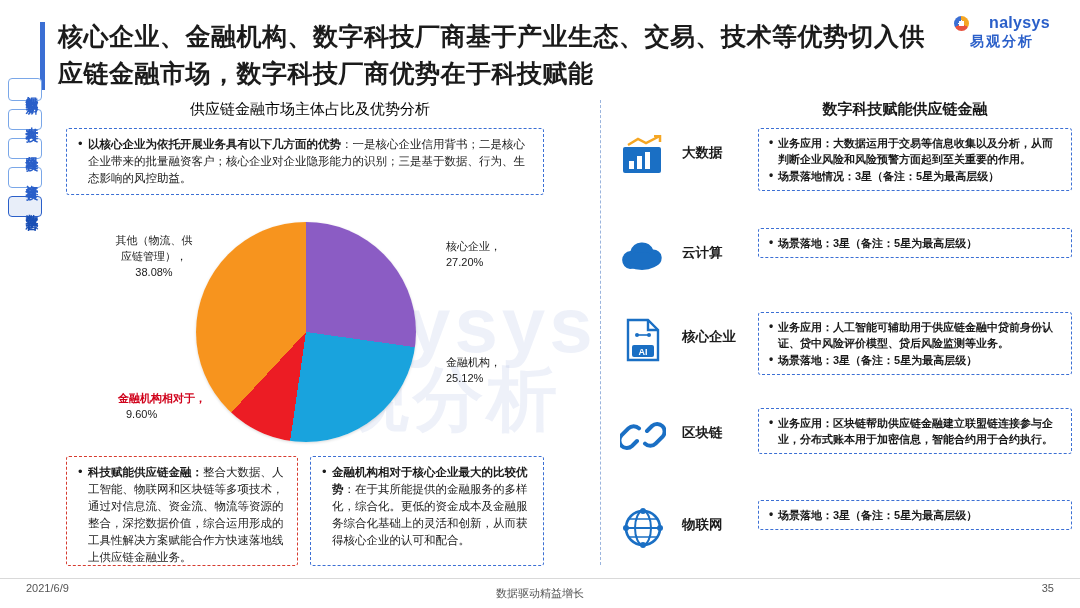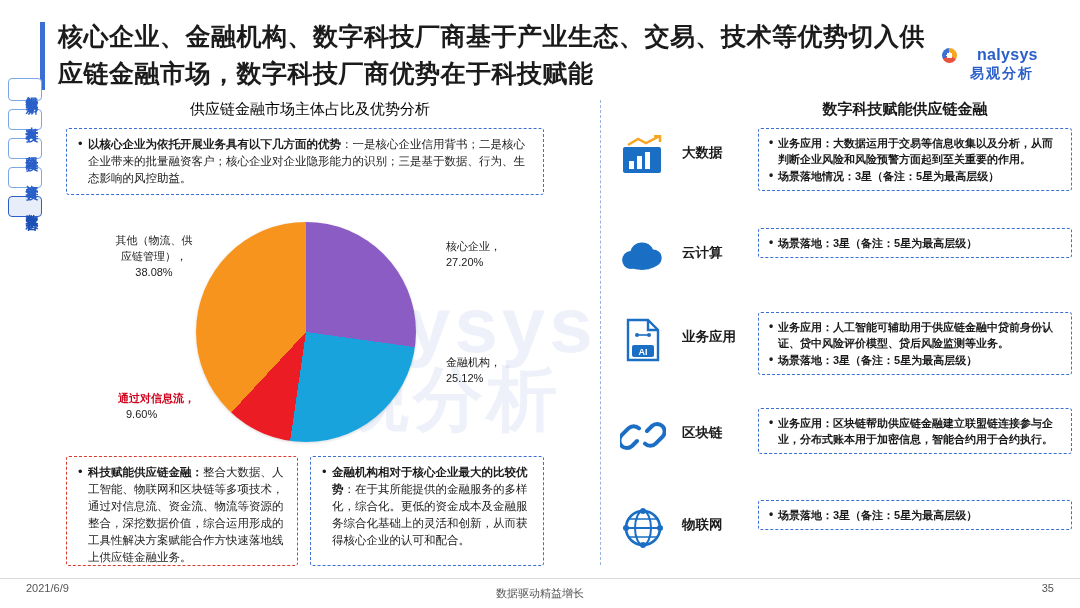--- a/index.html
+++ b/index.html
@@ -22,21 +22,21 @@
   }
   .title-text {
     margin-left:18px;
     font-size:25px; line-height:37px; font-weight:bold; color:#1b1b1b;
     letter-spacing:0.5px;
   }
   
   .logo {
     position:absolute; right:18px; top:14px; width:120px; text-align:center;
   }
-  .logo-top { display:flex; align-items:center; gap:20px;margin-top:32px; }
+  .logo-top { display:flex; align-items:center; justify-content:center; gap:20px; }
   .logo-mark {
     width:15px; height:15px; border-radius:50%;
     background:
       radial-gradient(circle at 50% 50%, #ffffff 0 3px, rgba(0,0,0,0) 3px),
       conic-gradient(#f5a623 0deg 120deg, #e8533f 120deg 240deg, #3b6fd4 240deg 360deg);
   }
   .logo-word { font-size:16px; color:#2a5fc9; font-weight:bold; letter-spacing:0.3px; }
   .logo-sub { font-size:14px; color:#2a5fc9; font-weight:bold; margin-top:1px; letter-spacing:2px; }
 
   
@@ -204,21 +204,21 @@
 
 <div class="lbl" id="lbl-core">
   <span>核心企业，</span><br>
   <span>27.20%</span>
 </div>
 <div class="lbl" id="lbl-fin">
   <span>金融机构，</span><br>
   <span>25.12%</span>
 </div>
 <div class="lbl" id="lbl-tech">
-  <span>通过对信息流，</span>
+  <span>金融机构相对于，</span>
   <span class="pct">9.60%</span>
 </div>
 <div class="lbl" id="lbl-other">
   <span>其他（物流、供<br>应链管理），</span><br>
   <span>38.08%</span>
 </div>
 
 <div class="box red" id="box-tech">
   <ul>
       <li><span class="bold">科技赋能供应链金融：</span><span>整合大数据、人工智能、物联网和区块链等多项技术，通过对信息流、资金流、物流等资源的整合，深挖数据价值，综合运用形成的工具性解决方案赋能合作方快速落地线上供应链金融业务。</span></li>
@@ -273,21 +273,21 @@
     <svg width="40" height="46" viewBox="0 0 40 46">
       <path d="M5 3 h20 l10 10 v30 h-30 z" fill="none" stroke="#1a6fc4" stroke-width="2.4"></path>
       <path d="M25 3 v10 h10" fill="none" stroke="#1a6fc4" stroke-width="2.4"></path>
       <rect x="9" y="28" width="22" height="12" rx="2" fill="#1a6fc4"></rect>
       <text x="20" y="37.5" font-size="9" fill="#ffffff" text-anchor="middle" font-family="Liberation Sans, sans-serif" font-weight="bold">AI</text>
       <circle cx="14" cy="18" r="2" fill="#1a6fc4"></circle>
       <circle cx="26" cy="18" r="2" fill="#1a6fc4"></circle>
       <path d="M14 18 h12" stroke="#1a6fc4" stroke-width="1.6"></path>
     </svg>
   </div>
-  <div class="name">业务应用</div>
+  <div class="name">核心企业</div>
   <div class="desc">
     <ul>
       <li>业务应用：人工智能可辅助用于供应链金融中贷前身份认证、贷中风险评价模型、贷后风险监测等业务。</li>
       <li>场景落地：3星（备注：5星为最高层级）</li>
     </ul>
   </div>
 </div>
 
 <div class="row" id="row-4">
   <div class="ico">

